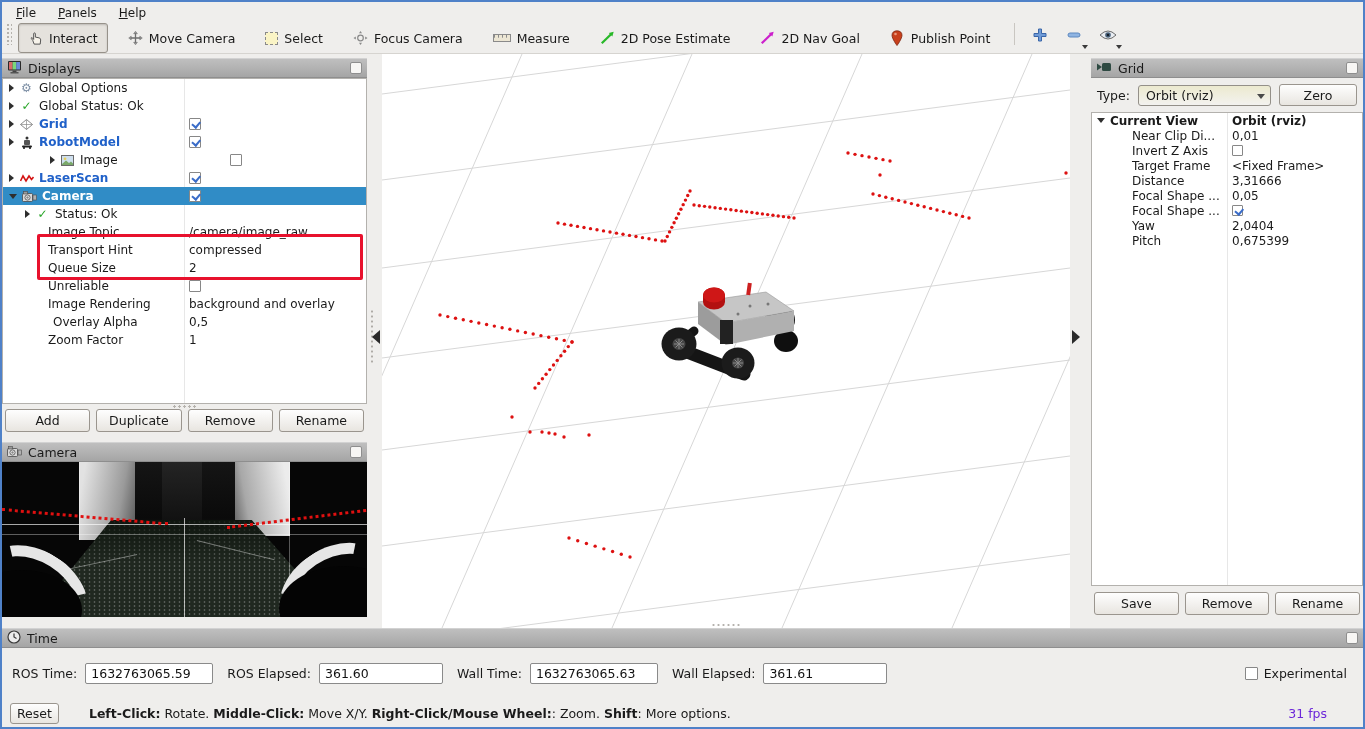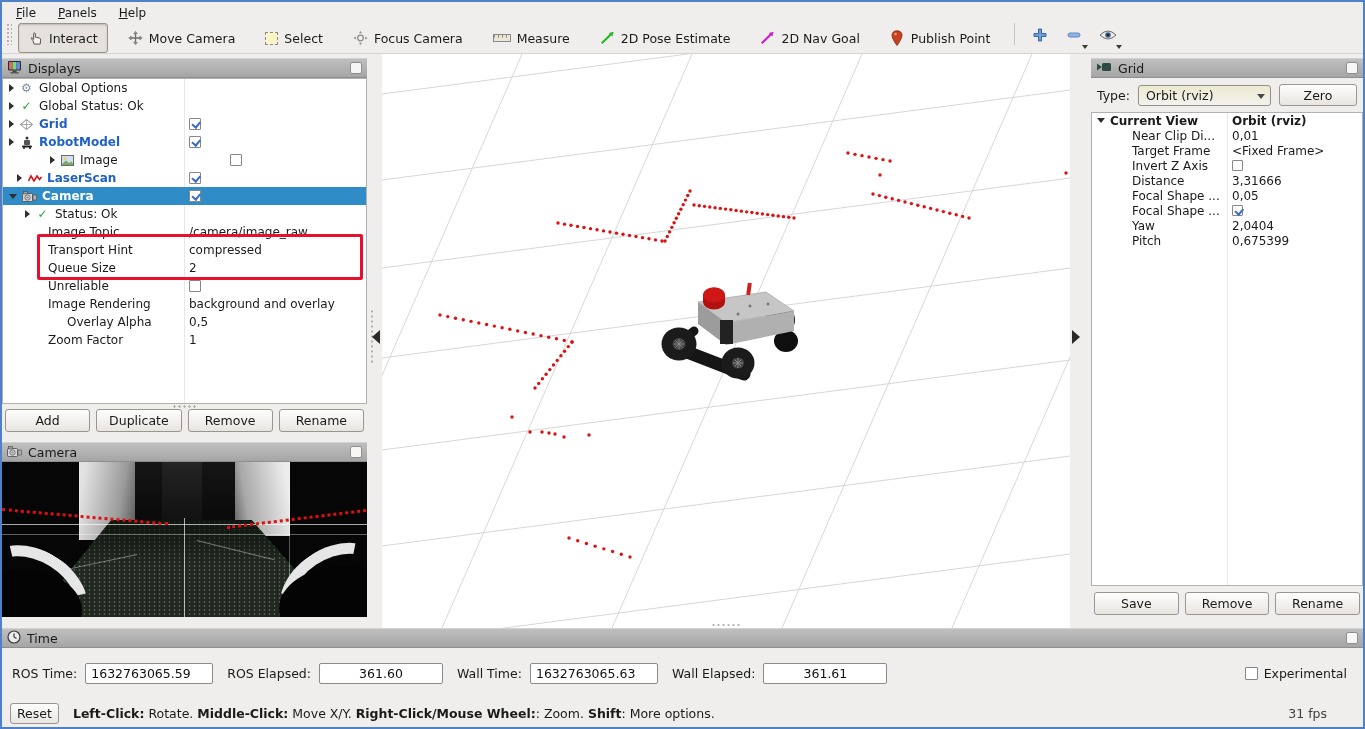--- a/index.html
+++ b/index.html
@@ -83,29 +83,29 @@
   .cam-wheel{position:absolute;background:#040404;border-radius:50%;}
   
   .type-row{position:absolute;left:6px;right:6px;top:30px;height:22px;display:flex;align-items:center;gap:8px;font-size:12.5px;}
   .combo{position:relative;width:142px;height:21px;border:1px solid #949089;border-radius:3px;background:linear-gradient(#fdfdfd,#ecead0 2%,#f3f2ef);display:flex;align-items:center;padding:0 18px 0 7px;font-size:12.5px;}
   .combo .carr{position:absolute;right:5px;top:8px;width:0;height:0;border-left:4px solid transparent;border-right:4px solid transparent;border-top:5px solid #4a4a4a;}
   .zero-btn{width:78px;flex:0 0 78px;height:22px;margin-left:auto;}
   
   .time-panel{position:relative;height:71px;background:#efeeec;}
   .time-body{position:absolute;left:0;right:0;top:20px;bottom:0;display:flex;align-items:center;padding-left:10px;gap:8px;font-size:12.5px;}
   .tin{height:21px;border:1px solid #8a8a8a;border-radius:2px;background:#fff;font-family:inherit;font-size:12.5px;padding:0 5px;color:#111;}
-  .w128{width:128px;} .w124{width:124px;text-align:center;}
+  .w128{width:128px;} .w124{width:124px;}
   .tlab{margin-left:6px;}
   .exp{display:flex;align-items:center;gap:6px;margin-left:auto;margin-right:16px;padding-left:16px;}
   
   .statusbar{height:28px;display:flex;align-items:center;padding:0 8px;background:#efeeec;font-size:12.5px;}
   .reset-btn{flex:0 0 46px;height:21px;}
-  .status-text{margin-left:14px;}
+  .status-text{margin-left:30px;}
   .status-text .b{font-weight:bold;}
-  .fps{margin-left:auto;margin-right:28px;color:#404040;}
+  .fps{margin-left:auto;margin-right:28px;color:#6d28d9;}
   .checksq{position:relative;width:13px;height:13px;background:#fff;border:1px solid #878787;border-radius:1px;}
   .glyph-green{color:#27a527;font-weight:bold;font-size:12px;line-height:1;}
   .glyph-gear{color:#7d8fa5;font-size:12px;line-height:1;}
 </style>
 </head>
 <body>
 
 <div class="window">
 
   <div class="menubar">
@@ -305,21 +305,21 @@
                 </svg>
             </span>
             <span class="tlabel">Image</span>
           </span>
           <span class="cval">
               <span class="cbx"></span>
             </span>
         </div>
 
         <div class="trow h18">
-          <span class="cname" style="width:181px;padding-left:14px;">
+          <span class="cname" style="width:181px;padding-left:6px;">
             <span class="arr-r"></span>
             <span class="ticon">
               <svg width="14" height="9" viewBox="0 0 14 9">
                   <polyline points="0.5,7 3,2 6,7 9,2 11.5,5.5 13.5,3" fill="none" stroke="#d41414" stroke-width="1.6"></polyline>
                 </svg>
             </span>
             <span class="tlabel en">LaserScan</span>
           </span>
           <span class="cval">
               <span class="cbx on"></span>
@@ -393,21 +393,21 @@
         <div class="trow h18">
           <span class="cname" style="width:181px;padding-left:45px;">
             <span class="tlabel">Image Rendering</span>
           </span>
           <span class="cval">
               <span>background and overlay</span>
             </span>
         </div>
 
         <div class="trow h18">
-          <span class="cname" style="width:181px;padding-left:64px;">
+          <span class="cname" style="width:181px;padding-left:50px;">
             <span class="tlabel">Overlay Alpha</span>
           </span>
           <span class="cval">
               <span>0,5</span>
             </span>
         </div>
 
         <div class="trow h18">
           <span class="cname" style="width:181px;padding-left:45px;">
             <span class="tlabel">Zoom Factor</span>
@@ -681,32 +681,32 @@
         <div class="trow h15">
           <span class="cname" style="width:135px;padding-left:40px;">
               <span class="tlabel">Near Clip Di...</span>
             </span>
           <span class="cval">
               <span>0,01</span>
             </span>
         </div>
         <div class="trow h15">
           <span class="cname" style="width:135px;padding-left:40px;">
+              <span class="tlabel">Invert Z Axis</span>
+            </span>
+          <span class="cval">
+              <span class="cbx" style="width:11px;height:11px;"></span>
+            </span>
+        </div>
+        <div class="trow h15">
+          <span class="cname" style="width:135px;padding-left:40px;">
               <span class="tlabel">Target Frame</span>
             </span>
           <span class="cval">
               <span>&lt;Fixed Frame&gt;</span>
-            </span>
-        </div>
-        <div class="trow h15">
-          <span class="cname" style="width:135px;padding-left:40px;">
-              <span class="tlabel">Invert Z Axis</span>
-            </span>
-          <span class="cval">
-              <span class="cbx" style="width:11px;height:11px;"></span>
             </span>
         </div>
         <div class="trow h15">
           <span class="cname" style="width:135px;padding-left:40px;">
               <span class="tlabel">Distance</span>
             </span>
           <span class="cval">
               <span>3,31666</span>
             </span>
         </div>

